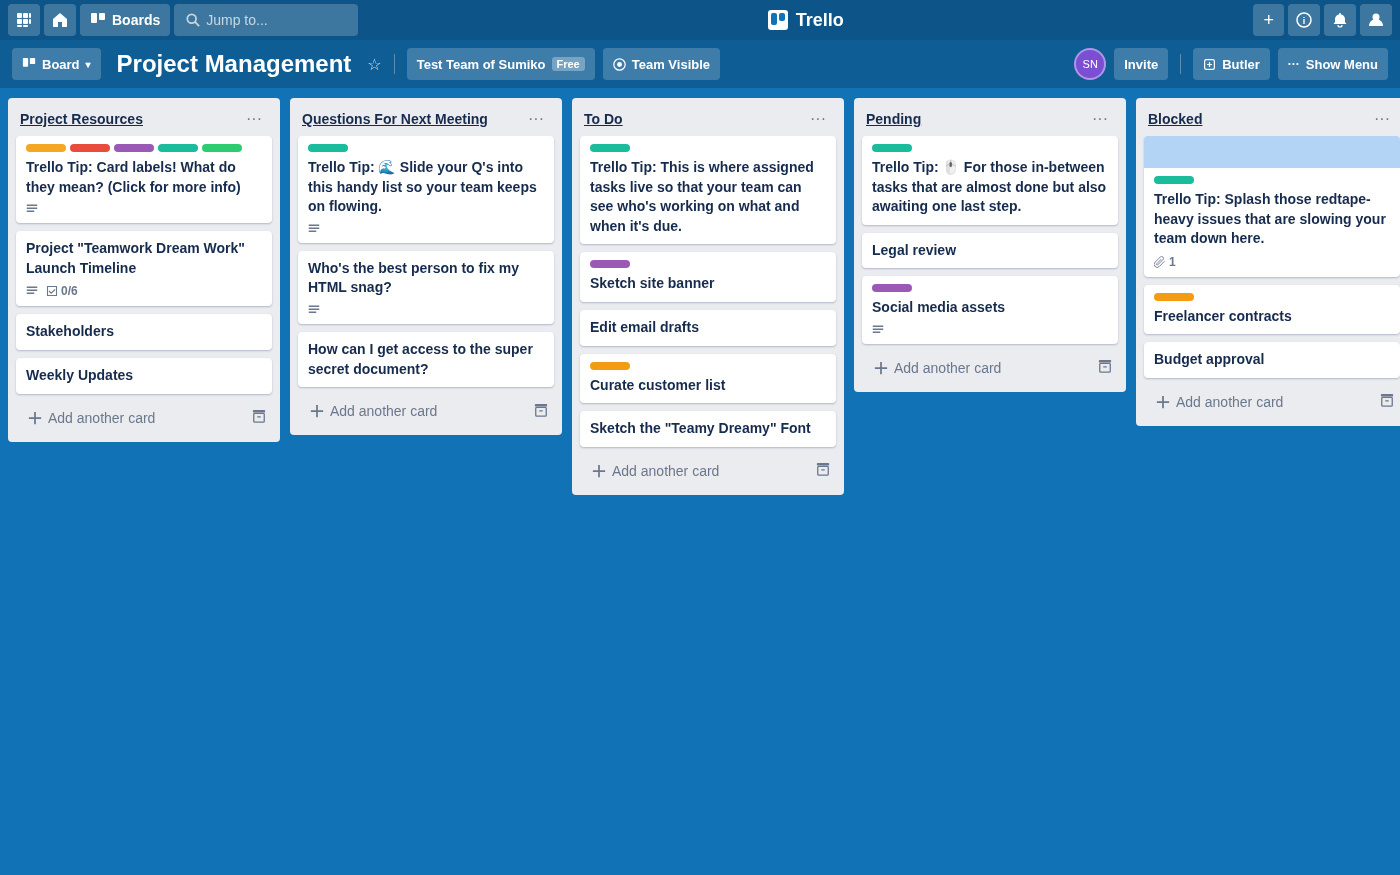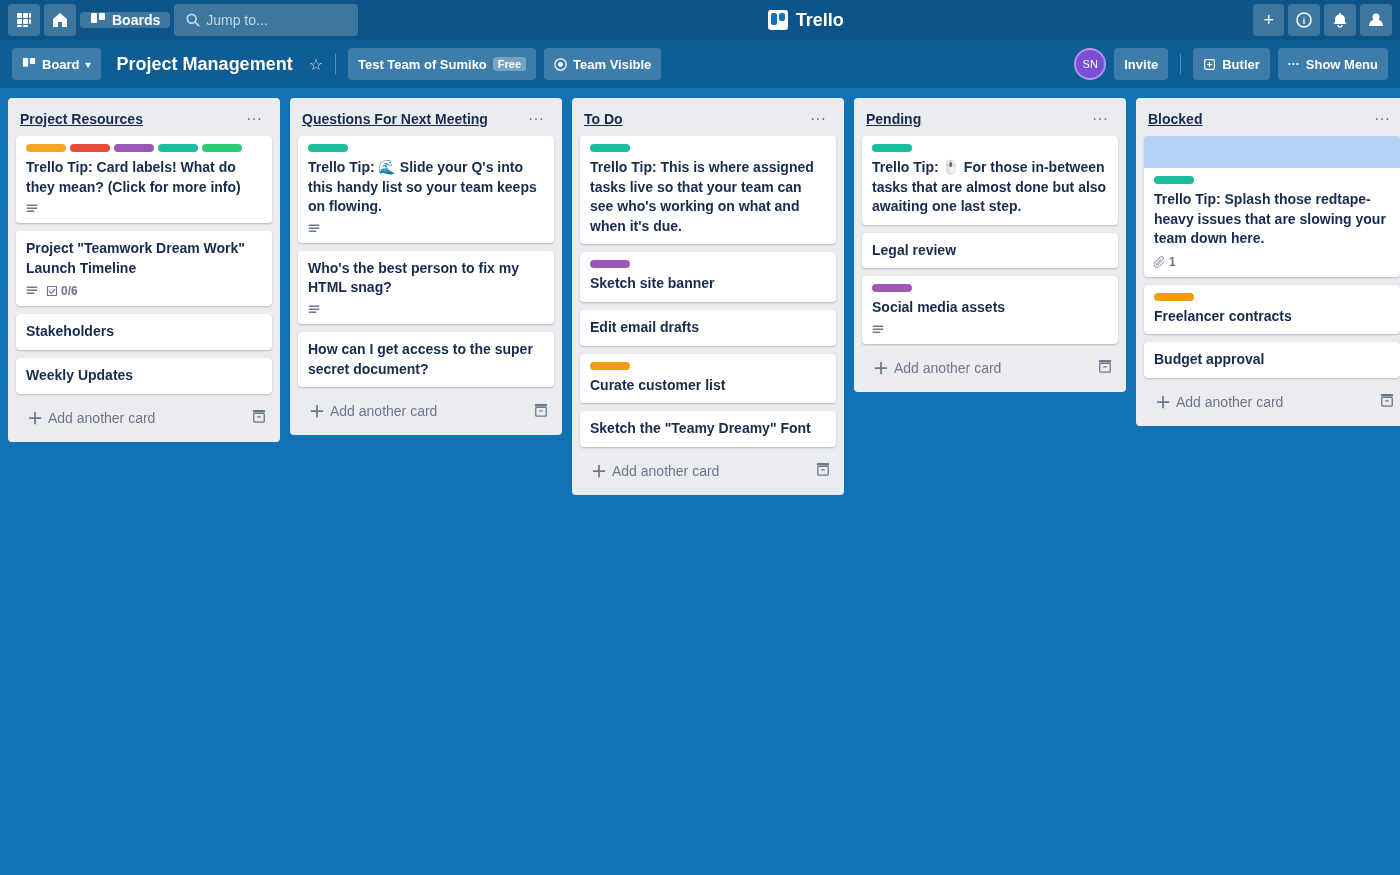--- a/index.html
+++ b/index.html
@@ -22,21 +22,21 @@
       cursor: pointer;
       display: flex; align-items: center; justify-content: center;
       color: #fff;
       font-size: 14px;
     }
     .nav-boards-btn {
       display: flex; align-items: center; gap: 6px;
       background: rgba(255,255,255,0.2);
       border: none; border-radius: 4px;
       color: #fff; font-size: 14px; font-weight: 700;
-      padding: 4px 10px; height: 16px; cursor: pointer;
+      padding: 4px 10px; height: 32px; cursor: pointer;
     }
     .nav-search {
       display: flex; align-items: center;
       background: rgba(255,255,255,0.2);
       border-radius: 4px;
       height: 32px; padding: 0 12px; gap: 6px;
       cursor: text;
       min-width: 180px;
     }
     .nav-search input {
@@ -51,21 +51,21 @@
     .nav-right { display: flex; align-items: center; gap: 4px; }
 
     
     .board-header {
       background: rgba(0,0,0,0.18);
       height: 48px;
       display: flex; align-items: center;
       padding: 0 12px; gap: 8px;
     }
     .board-title {
-      color: #fff; font-size: 18px; font-weight: 700;
+      color: #fff; font-size: 24px; font-weight: 700;
       padding: 4px 8px;
     }
     .board-header-btn {
       display: flex; align-items: center; gap: 6px;
       background: rgba(255,255,255,0.2);
       border: none; border-radius: 4px;
       color: #fff; font-size: 13px; font-weight: 600;
       padding: 4px 10px; height: 32px; cursor: pointer;
     }
     .board-header-sep { width: 1px; height: 20px; background: rgba(255,255,255,0.3); margin: 0 4px; }

